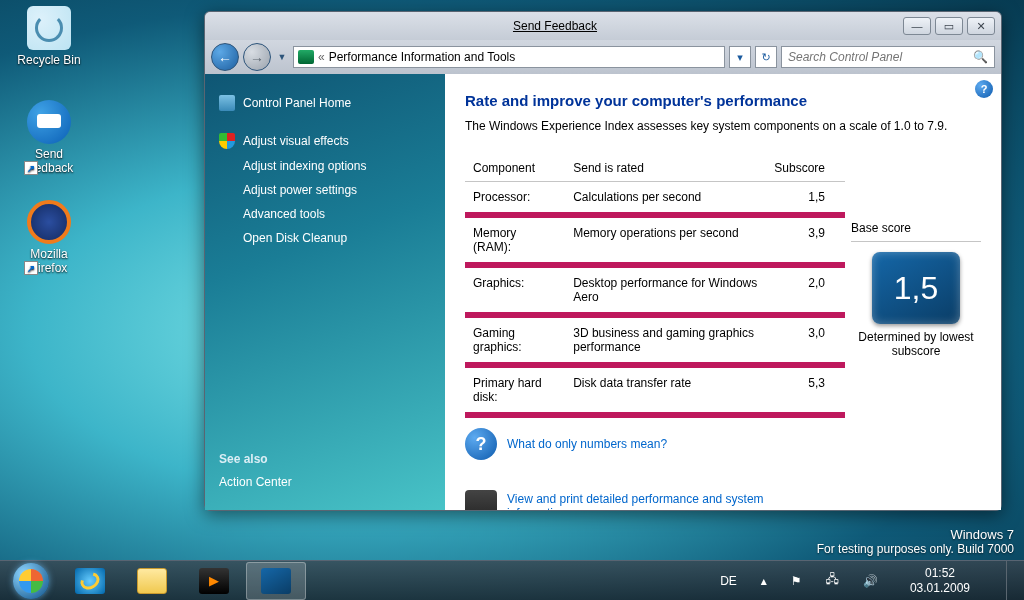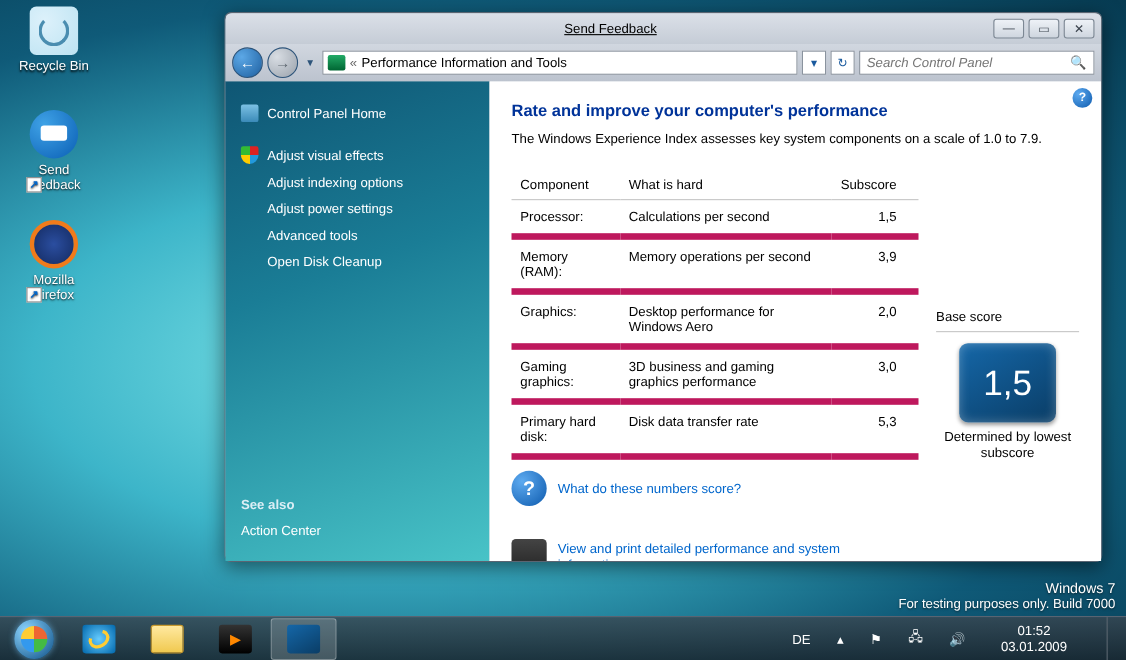--- a/index.html
+++ b/index.html
@@ -34,21 +34,21 @@
 .sidebar a.indent{padding-left:24px}
 .sidebar .ico{width:16px;height:16px;display:inline-flex;align-items:center;justify-content:center;flex-shrink:0}
 .sidebar .shield{background:conic-gradient(#d22 0 25%,#29d 0 50%,#fc0 0 75%,#3b3 0);border-radius:2px 2px 50% 50%}
 .sidebar .home{background:linear-gradient(#7cc1e4,#3a8ab8);border-radius:2px}
 .spacer{flex:1}
 .seealso{font-weight:700;margin-bottom:4px;color:#dbeef5}
 .content{flex:1;background:#fff;position:relative;padding:18px 20px;overflow:hidden}
 .content h1{color:#003399;font-size:15px;font-weight:600;margin-bottom:10px}
 .content .desc{margin-bottom:22px}
 .help-btn{position:absolute;right:8px;top:6px;width:18px;height:18px;background:radial-gradient(circle at 30% 30%,#5daaf0,#0d5aad);color:#fff;border-radius:50%;display:flex;align-items:center;justify-content:center;font-weight:bold;cursor:pointer;font-size:11px}
-.rating{display:flex;align-items:flex-end;gap:12px}
+.rating{display:flex;align-items:center;gap:2px}
 .rating table{border-collapse:collapse;flex:1}
 .rating th{text-align:left;font-weight:400;border-bottom:1px solid #c5c5c5;padding:6px 8px}
 .rating td{padding:8px 8px;border-bottom:6px solid #be185d;vertical-align:top}
 .rating td:nth-child(3){text-align:right;padding-right:20px}
 .basescore{width:130px;text-align:center;margin-left:4px}
 .basescore .hdr{border-bottom:1px solid #c5c5c5;padding:6px 0;text-align:left}
 .basescore .box{margin:10px auto 6px;width:88px;height:72px;background:linear-gradient(150deg,#1567a8,#0a3d66);border-radius:8px;display:flex;align-items:center;justify-content:center;color:#fff;font-size:32px;font-weight:300;box-shadow:inset 0 0 10px rgba(255,255,255,.3),0 2px 4px rgba(0,0,0,.4)}
 .links{margin-top:10px;display:flex;gap:30px;flex-wrap:wrap}
 .linkrow{display:flex;align-items:center;gap:10px;width:310px}
 .linkrow .lic{width:32px;height:32px;flex-shrink:0;border-radius:50%;background:radial-gradient(circle at 30% 30%,#5daaf0,#0d5aad);color:#fff;display:flex;align-items:center;justify-content:center;font-size:18px;font-weight:bold}
@@ -147,21 +147,21 @@
     </div>
     <div class="content">
       <div class="help-btn">?</div>
       <h1>Rate and improve your computer's performance</h1>
       <div class="desc">The Windows Experience Index assesses key system components on a scale of 1.0 to 7.9.</div>
       <div class="rating">
         <table>
           <tbody>
               <tr>
             <th>Component</th>
-            <th>What is hard</th>
+            <th>Send is rated</th>
             <th style="text-align:right;padding-right:20px">Subscore</th>
           </tr>
           <tr>
                 <td>Processor:</td>
                 <td>Calculations per second</td>
                 <td>1,5</td>
               </tr>
           <tr>
                 <td>Memory (RAM):</td>
                 <td>Memory operations per second</td>
@@ -186,21 +186,21 @@
           </table>
         <div class="basescore">
           <div class="hdr">Base score</div>
           <div class="box">1,5</div>
           <div>Determined by lowest subscore</div>
         </div>
       </div>
       <div class="links">
         <div class="linkrow">
           <div class="lic">?</div>
-          <a>What do these numbers score?</a>
+          <a>What do only numbers mean?</a>
         </div>
         <div class="linkrow">
           <div class="lic printer"></div>
           <a>View and print detailed performance and system information</a>
         </div>
         <div class="linkrow">
           <div class="lic">?</div>
           <a>Tips for improving your computer's performance.</a>
         </div>
       </div>

